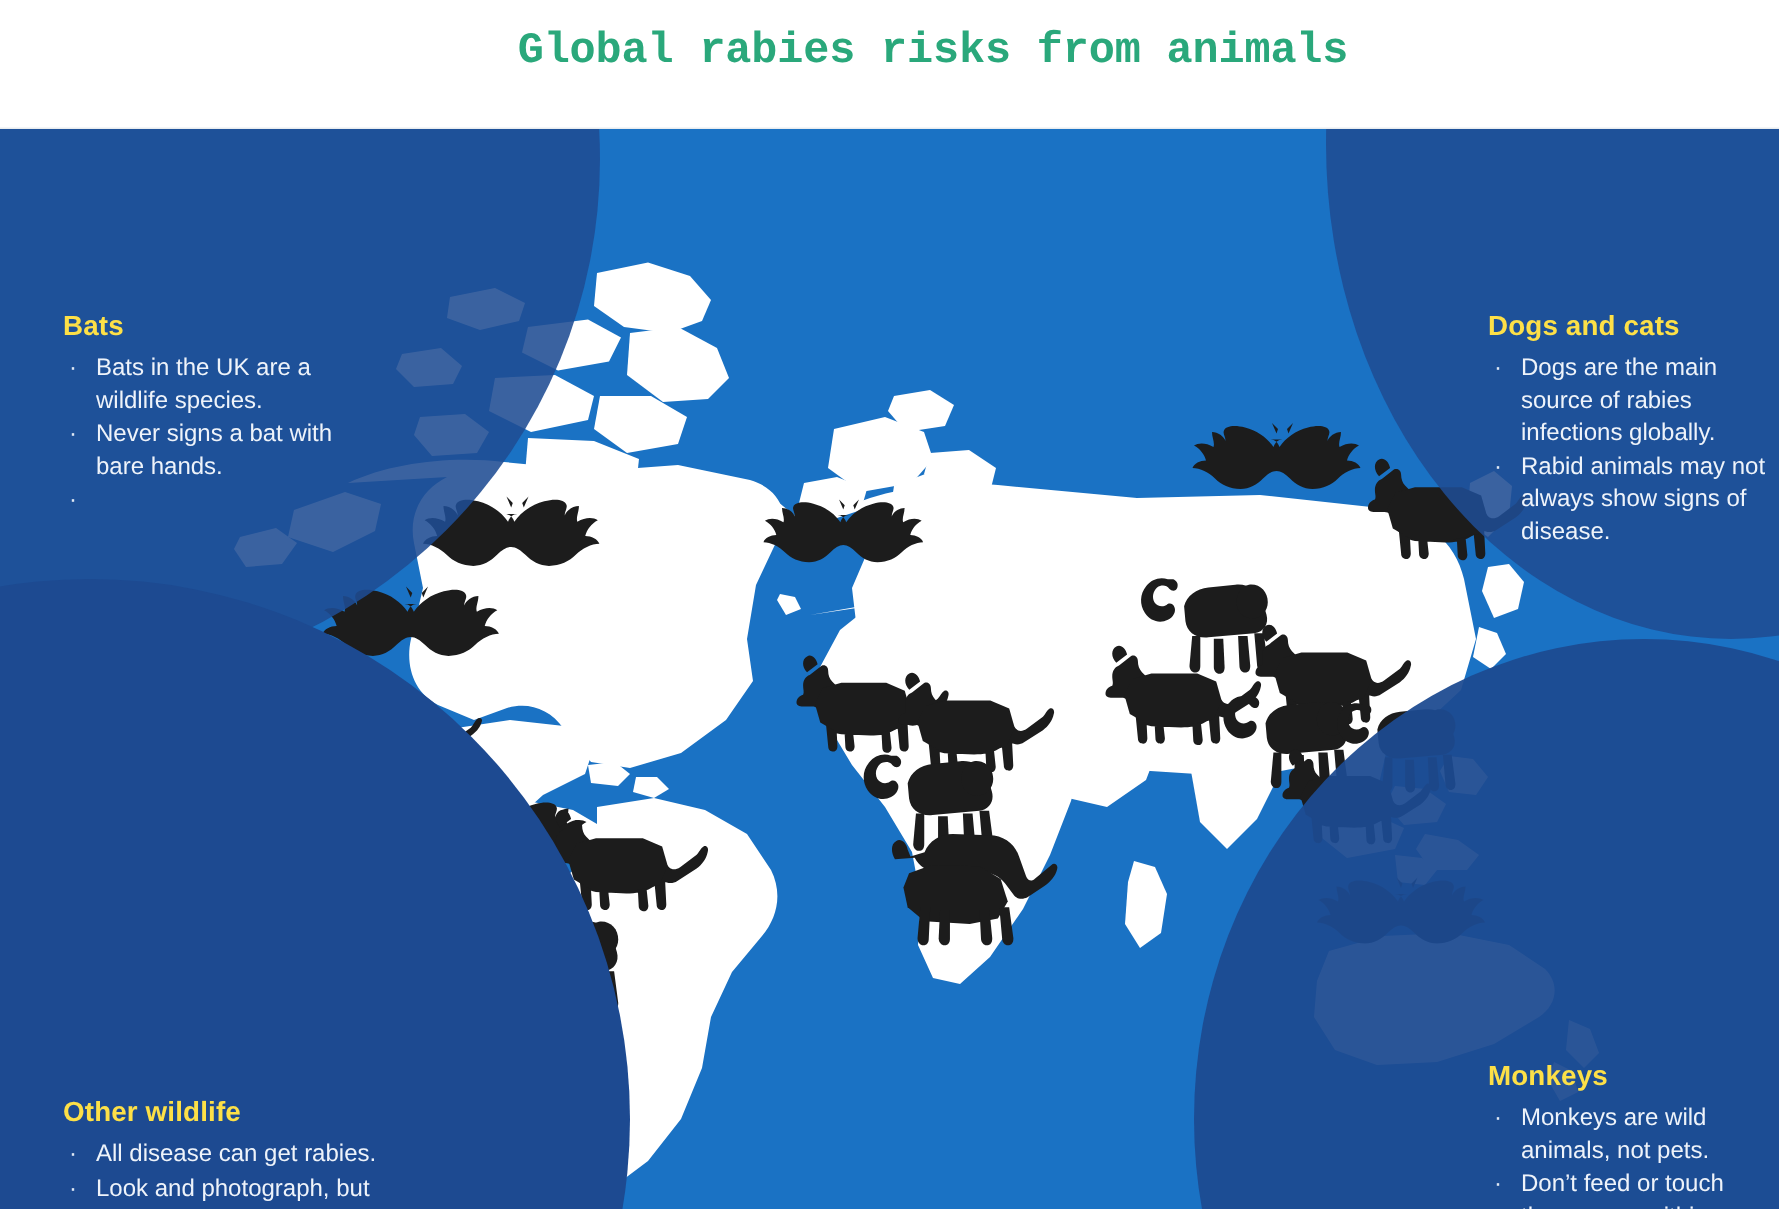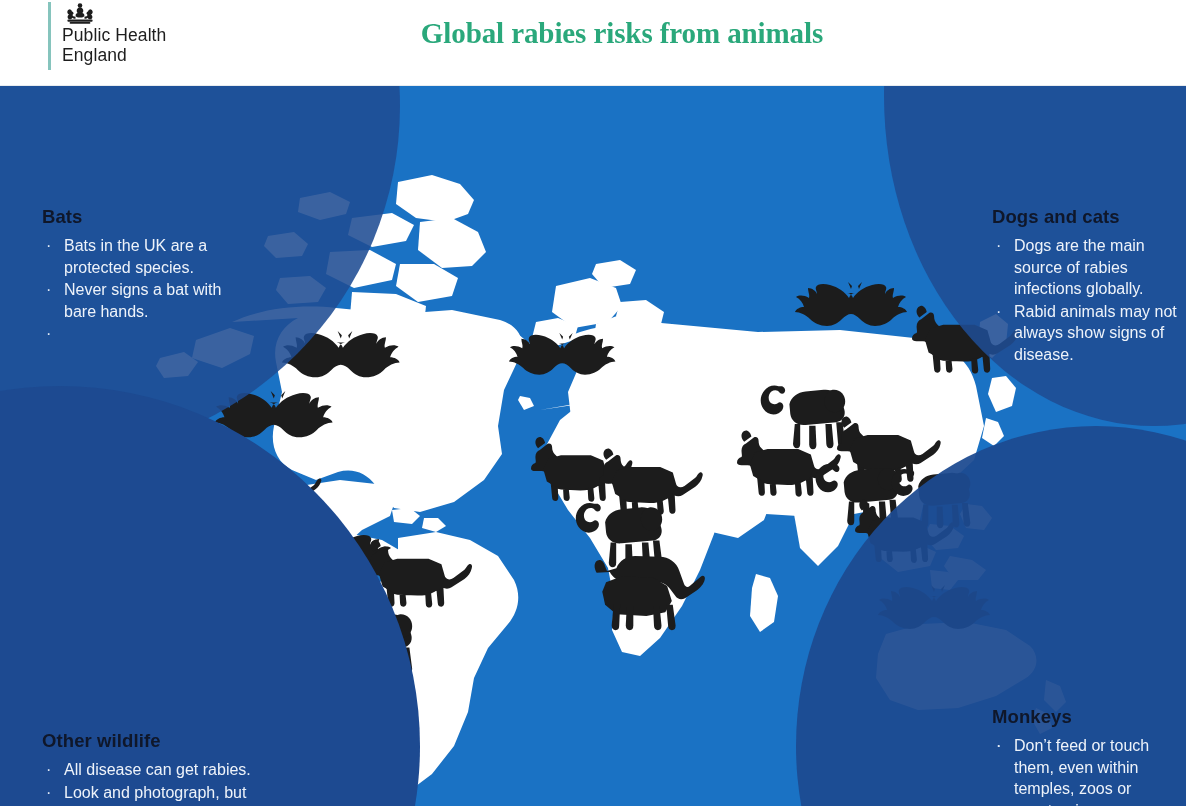--- a/index.html
+++ b/index.html
@@ -28,21 +28,21 @@
   #crown { display:block; margin-bottom:1px; }
   .logo-line {
     font-size:17.5px; line-height:20px; color:#1d1d1d;
     font-family:"Liberation Sans", sans-serif; letter-spacing:.1px;
   }
   #page-title {
     position:absolute; left:0; top:17px; width:1186px;
     text-align:center; padding-left:58px;
     font-size:29px; font-weight:bold; color:#2aa87b;
     letter-spacing:-0.1px;
-    font-family:Liberation Serif, serif;
+    font-family:Liberation Mono, monospace;
   }
 
   
   #map-area {
     position:absolute; left:0; top:86px; width:1186px; height:720px;
     background:#1a72c4; overflow:hidden;
   }
   #map-svg { position:absolute; left:0; top:0; width:1186px; height:720px; }
 
   
@@ -67,21 +67,21 @@
   #corner-br {
     right:-210px; bottom:-260px; width:600px; height:640px;
     border-radius:50%;
     background:#1d4a91; opacity:.94;
   }
 
   
   .block { position:absolute; z-index:6; color:#ffffff; }
   .block h2 {
     font-size:18.5px; font-weight:bold; margin-bottom:7px;
-    letter-spacing:.1px; color:#0f172a;
+    letter-spacing:.1px; color:#fde047;
     font-family:"Liberation Sans", sans-serif;
   }
   .block ul { list-style:none; }
   .block li {
     position:relative; padding-left:22px; margin-bottom:1px;
     font-size:16px; line-height:21.5px; color:#eef3fa;
     font-family:"Liberation Sans", sans-serif;
   }
   .block li .bullet {
     position:absolute; left:4px; top:0; color:#dfe8f4; font-size:16px;
@@ -94,37 +94,20 @@
   
   .animal { fill:#1c1c1c; }
 </style>
 </head>
 <body>
 
 <div id="page">
 
   <div id="header">
 
-    <div id="logo">
-      <div id="logo-rule"></div>
-      <div id="logo-text-wrap">
-        <svg id="crown" width="36" height="21" viewBox="0 0 36 21">
-          <g fill="#1d1d1d">
-            <circle cx="18" cy="2.6" r="2.3"></circle>
-            <path d="M18 4.6c-2.1 0-3.3 1.5-3.3 3.1 0 1 .5 1.9 1.2 2.4-1.3.2-2.3 1-2.3 2.2 0 1.3 1.1 2.2 2.6 2.2h3.6c1.5 0 2.6-.9 2.6-2.2 0-1.2-1-2-2.3-2.2.7-.5 1.2-1.4 1.2-2.4 0-1.6-1.2-3.1-3.3-3.1z"></path>
-            <path d="M8.2 6.2c-1.6 0-2.9 1.3-2.9 2.9 0 1.2.7 2.2 1.8 2.6-.9.4-1.5 1.2-1.5 2.2 0 1.3 1.1 2.4 2.5 2.4 1.1 0 2-.6 2.4-1.5.5.6 1.2 1 2 1h1v-2.3H12c-.8 0-1.4-.6-1.4-1.4 0-.6.4-1.2 1-1.4l-.7-2.1c-.3.1-.6.2-.8.4-.1-1.6-1.4-2.8-2.9-2.8z"></path>
-            <path d="M27.8 6.2c1.6 0 2.9 1.3 2.9 2.9 0 1.2-.7 2.2-1.8 2.6.9.4 1.5 1.2 1.5 2.2 0 1.3-1.1 2.4-2.5 2.4-1.1 0-2-.6-2.4-1.5-.5.6-1.2 1-2 1h-1v-2.3H24c.8 0 1.4-.6 1.4-1.4 0-.6-.4-1.2-1-1.4l.7-2.1c.3.1.6.2.8.4.1-1.6 1.4-2.8 2.9-2.8z"></path>
-            <rect x="5.4" y="16.6" width="25.2" height="2.1" rx="1"></rect>
-            <rect x="7.6" y="19.1" width="20.8" height="1.6" rx=".8"></rect>
-          </g>
-        </svg>
-        <div class="logo-line">Public Health</div>
-        <div class="logo-line">England</div>
-      </div>
-    </div>
 
     <div id="page-title">Global rabies risks from animals</div>
   </div>
 
   <div id="map-area">
 
     <svg id="map-svg" viewBox="0 0 1186 720" preserveAspectRatio="none">
 
       <g fill="#ffffff">
 
@@ -415,21 +398,21 @@
     </svg>
 
     <div class="corner" id="corner-tl"></div>
     <div class="corner" id="corner-tr"></div>
     <div class="corner" id="corner-bl"></div>
     <div class="corner" id="corner-br"></div>
 
     <div class="block" id="block-bats">
       <h2>Bats</h2>
       <ul>
-        <li><span class="bullet">·</span><span>Bats in the UK are a protected species.</span></li>
+        <li><span class="bullet">·</span><span>Bats in the UK are a wildlife species.</span></li>
         <li><span class="bullet">·</span><span>Never signs a bat with bare hands.</span></li>
         <li><span class="bullet">·</span></li>
       </ul>
     </div>
 
     <div class="block" id="block-dogs">
       <h2>Dogs and cats</h2>
       <ul>
         <li><span class="bullet">·</span><span>Dogs are the main source of rabies infections globally.</span></li>
         <li><span class="bullet">·</span><span>Rabid animals may not always show signs of disease.</span></li>
@@ -440,19 +423,19 @@
       <h2>Other wildlife</h2>
       <ul>
         <li><span class="bullet">·</span><span>All disease can get rabies.</span></li>
         <li><span class="bullet">·</span><span>Look and photograph, but don’t touch.</span></li>
       </ul>
     </div>
 
     <div class="block" id="block-monkeys">
       <h2>Monkeys</h2>
       <ul>
-        <li><span class="bullet">·</span></li>
+        <li><span class="bullet">·</span><span>Monkeys are wild animals, not pets.</span></li>
         <li><span class="bullet">·</span><span>Don’t feed or touch them, even within temples, zoos or sanctuaries.</span></li>
       </ul>
     </div>
 
   </div>
 </div>
 
 </body></html>

